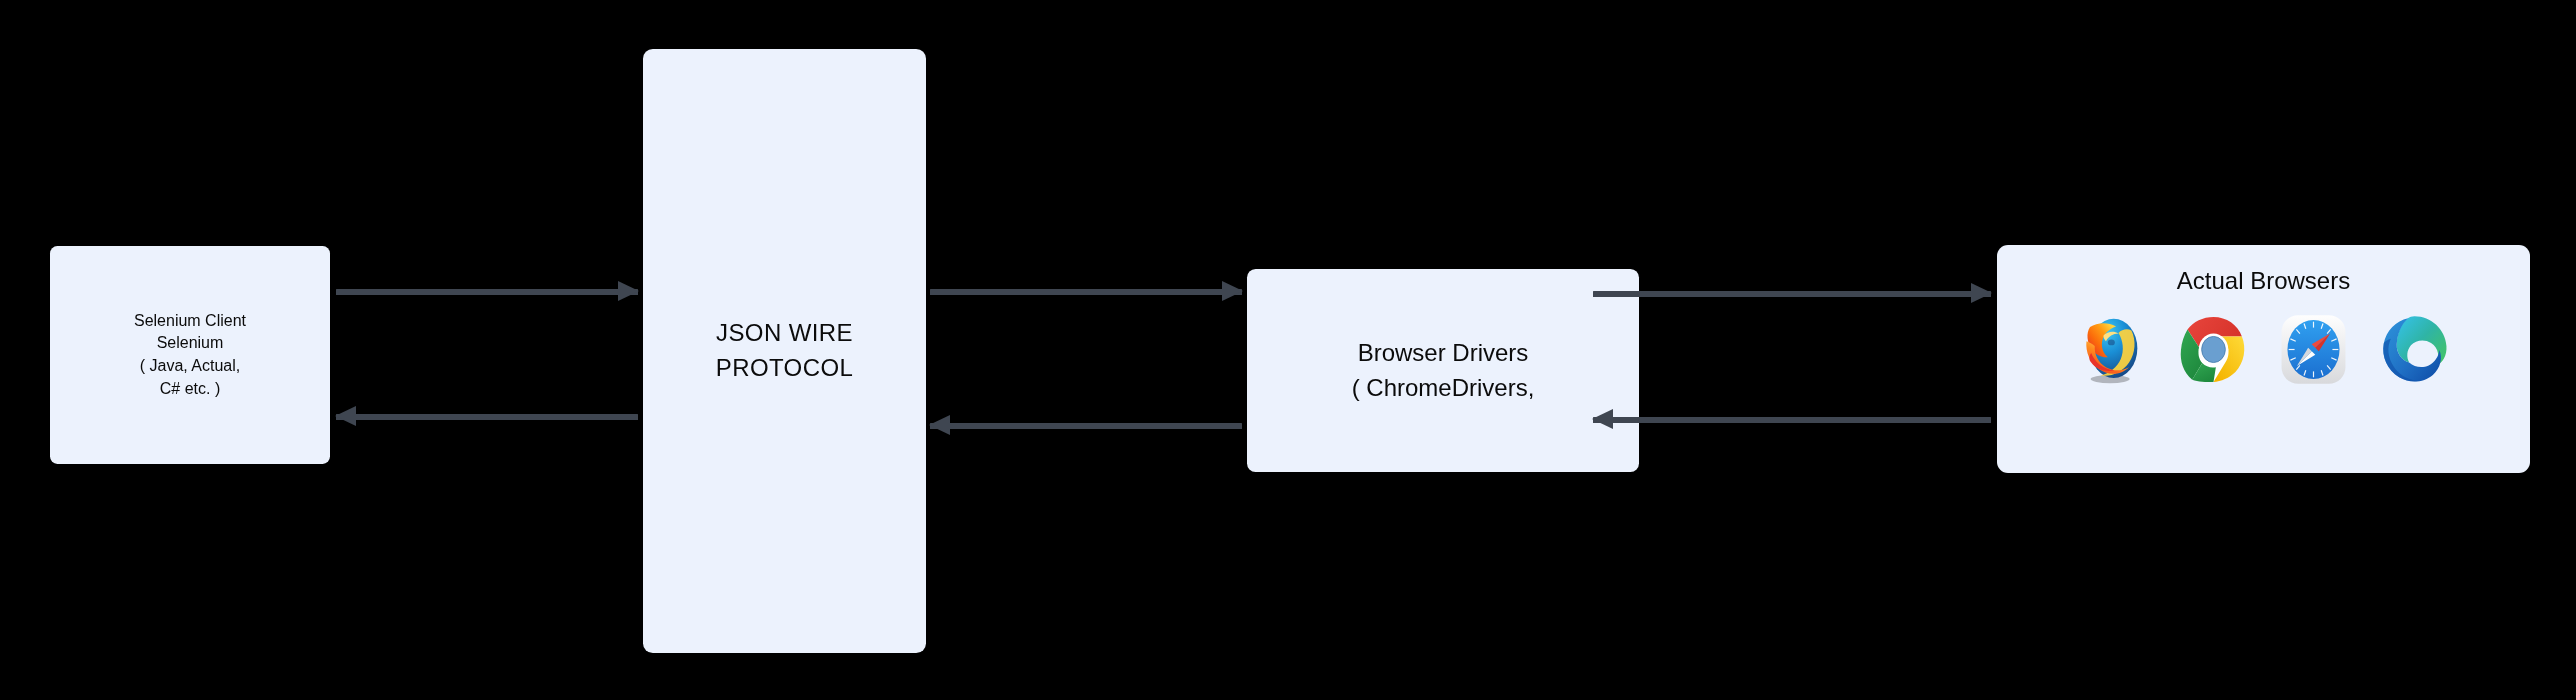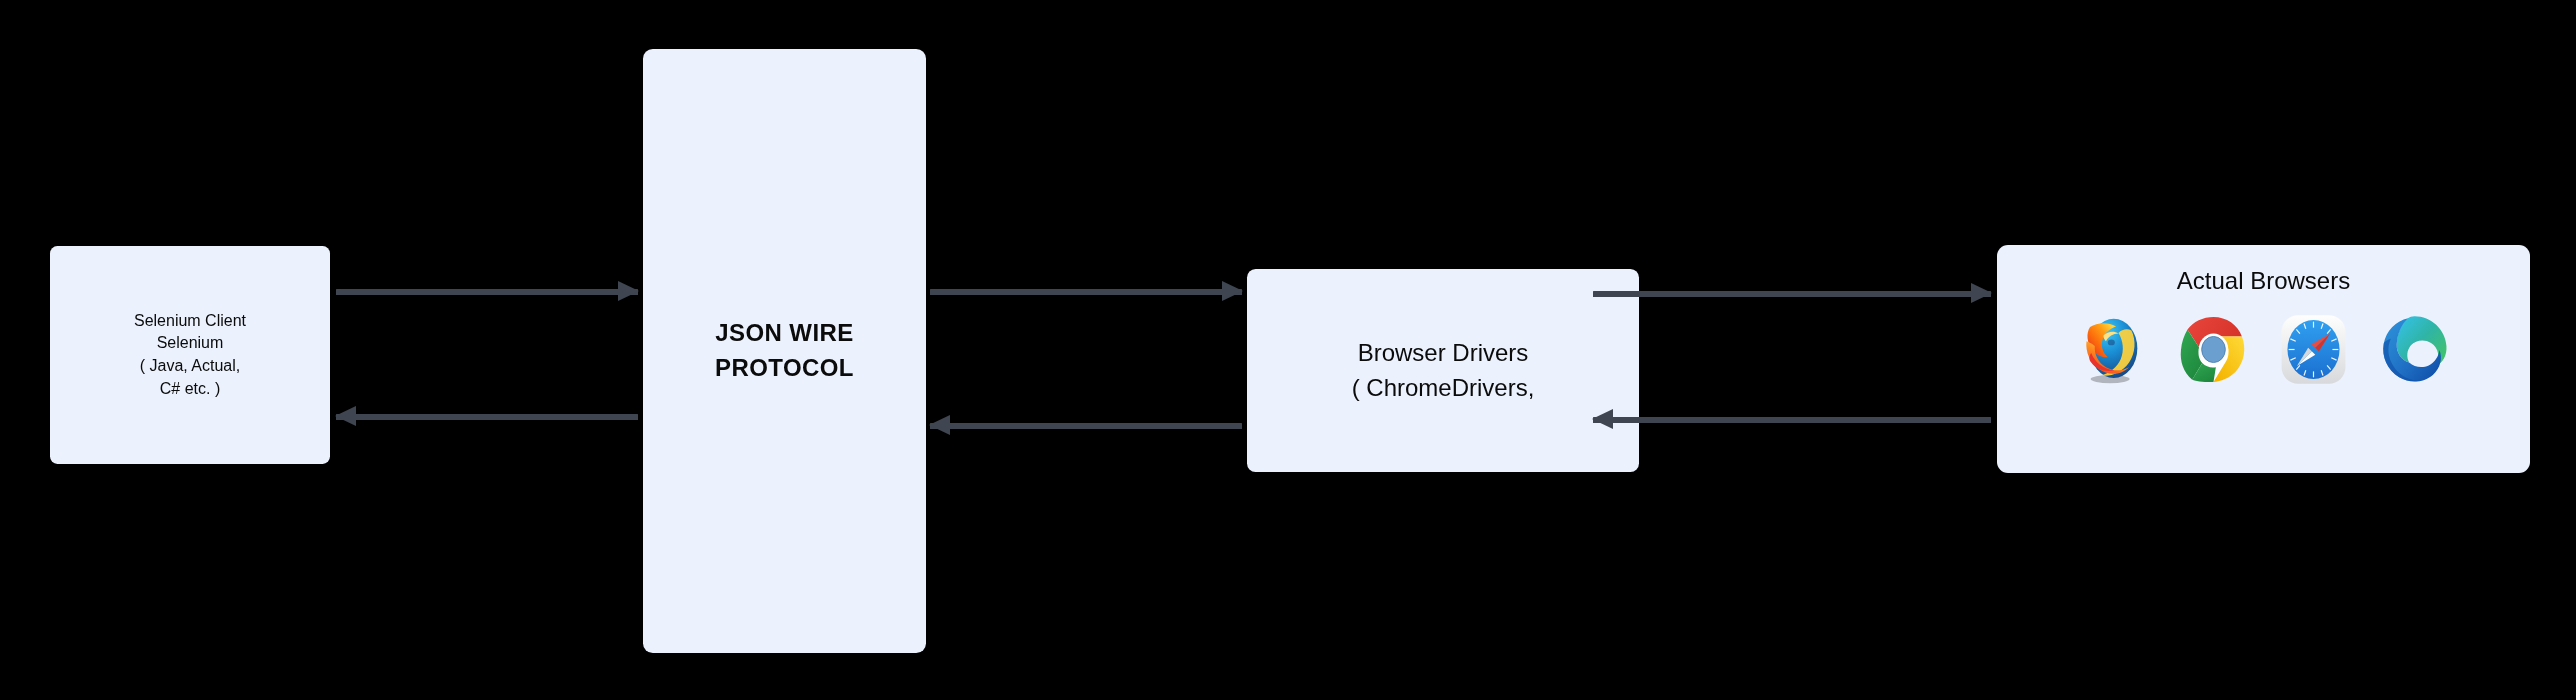--- a/index.html
+++ b/index.html
@@ -47,21 +47,21 @@
   }
 
   #node-protocol {
     left: 643px; top: 49px;
     width: 283px; height: 604px;
     border-radius: 9.8px;
   }
   #node-protocol .line {
     font-size: 24px;
     line-height: 1.45;
-    font-weight: 700;
+    font-weight: 400;
     letter-spacing: 0.4px;
   }
 
   #node-drivers {
     left: 1247px; top: 269px;
     width: 392px; height: 203px;
     border-radius: 8.6px;
   }
   #node-drivers .line {
     font-size: 24px;

